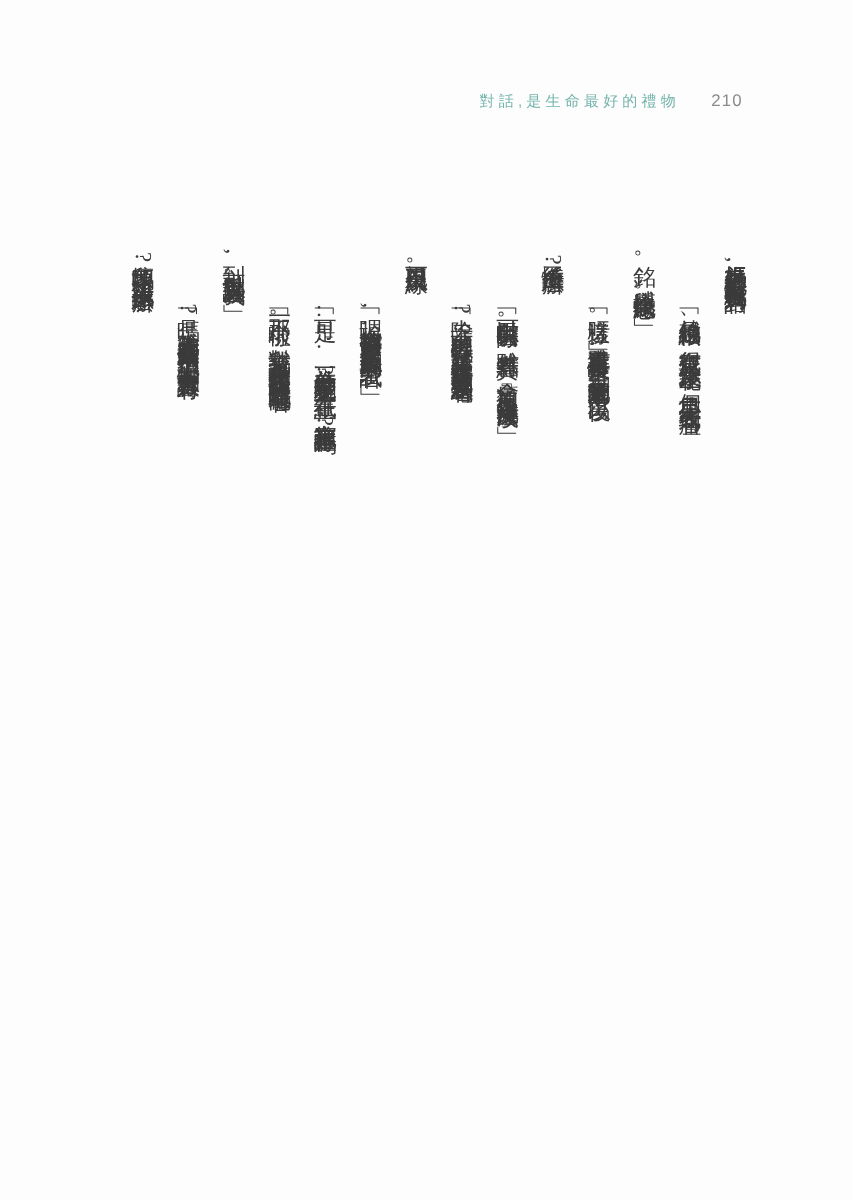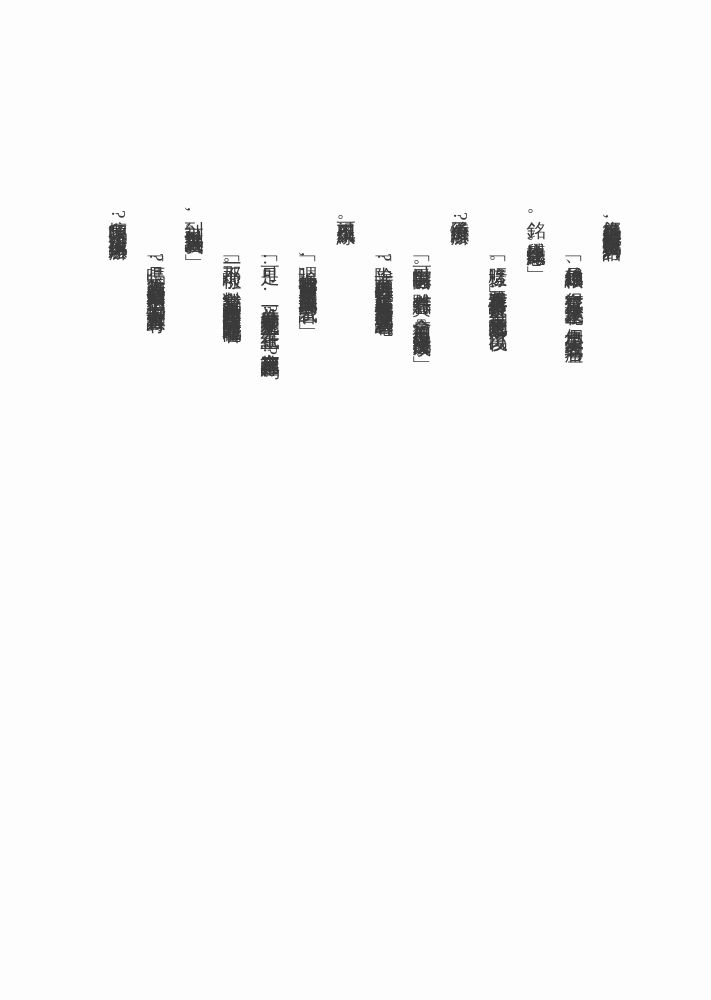--- a/index.html
+++ b/index.html
@@ -59,20 +59,24 @@
   }
   .line.indent {
     padding-top: 44px; 
   }
 </style>
 </head>
 <body>
 
 <div class="page">
 
+  <div class="header">
+    <span class="running-title">對話,是生命最好的禮物</span>
+    <span class="page-number">210</span>
+  </div>
 
   <div class="vtext">
     <div class="line">為媽媽無心了解她,而後拒絕與媽媽對話。</div>
     <div class="line indent">「就是線條很細、很有質感,像畫一朵小花、一個小星星,或者一句座右</div>
     <div class="line">銘。感覺比較像紀念。」</div>
     <div class="line indent">「這樣呀。」雅真還是有許多懷疑,「可是,刺青是永遠的吧?萬一以後</div>
     <div class="line">後悔了怎麼辦?」</div>
     <div class="line indent">「可以雷射去除啊。雖然有點貴、會痛,但不是『永遠』完全沒辦法改。」</div>
     <div class="line indent">「去除?真的可以去得乾淨?」雅真聽得無比震驚,就像第一次聽到看電</div>
     <div class="line">視可以不用天線。</div>

